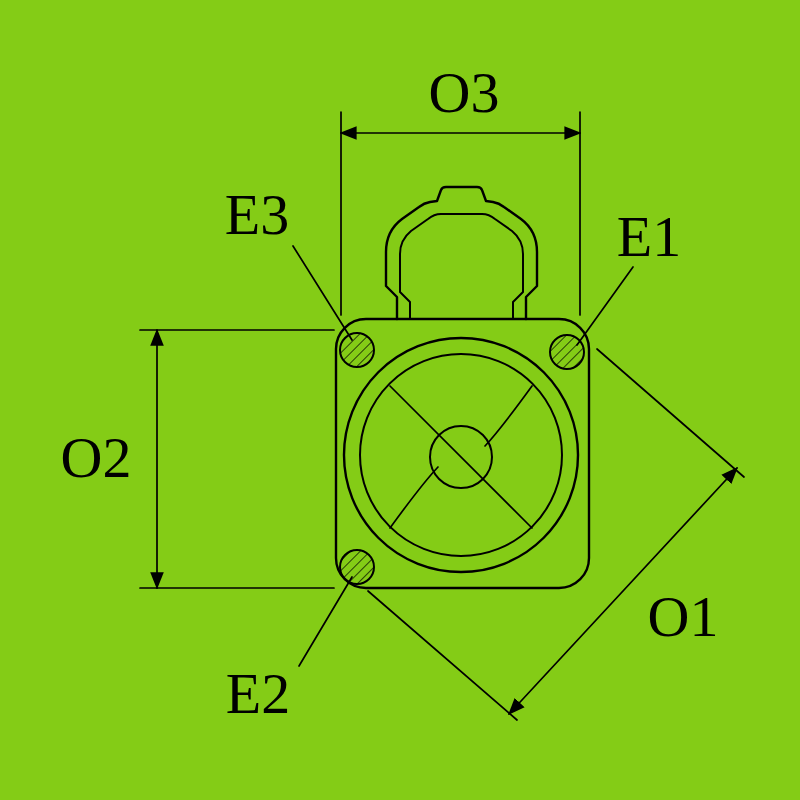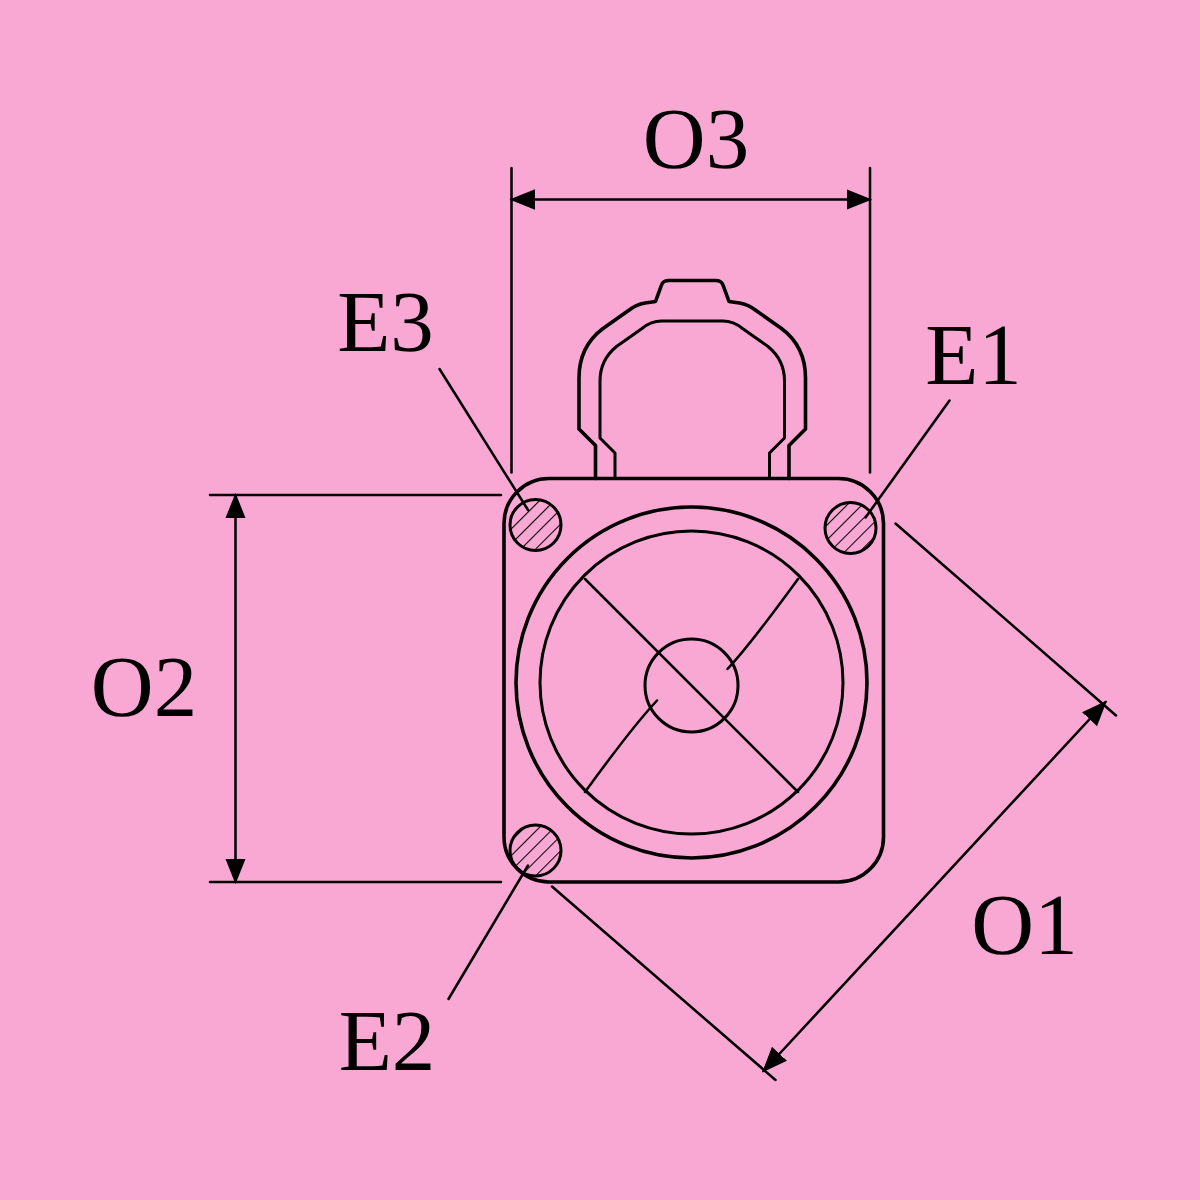--- a/index.html
+++ b/index.html
@@ -4,21 +4,21 @@
 <style>
   html, body {
     margin: 0;
     padding: 0;
     background: #ffffff;
   }
   .canvas {
     width: 800px;
     height: 800px;
     position: relative;
-    background: #f9a8d4;
+    background: #84cc16;
     overflow: hidden;
   }
   svg { display: block; }
   .outline {
     fill: none;
     stroke: #000000;
     stroke-width: 2.4;
     stroke-linejoin: round;
     stroke-linecap: round;
   }

